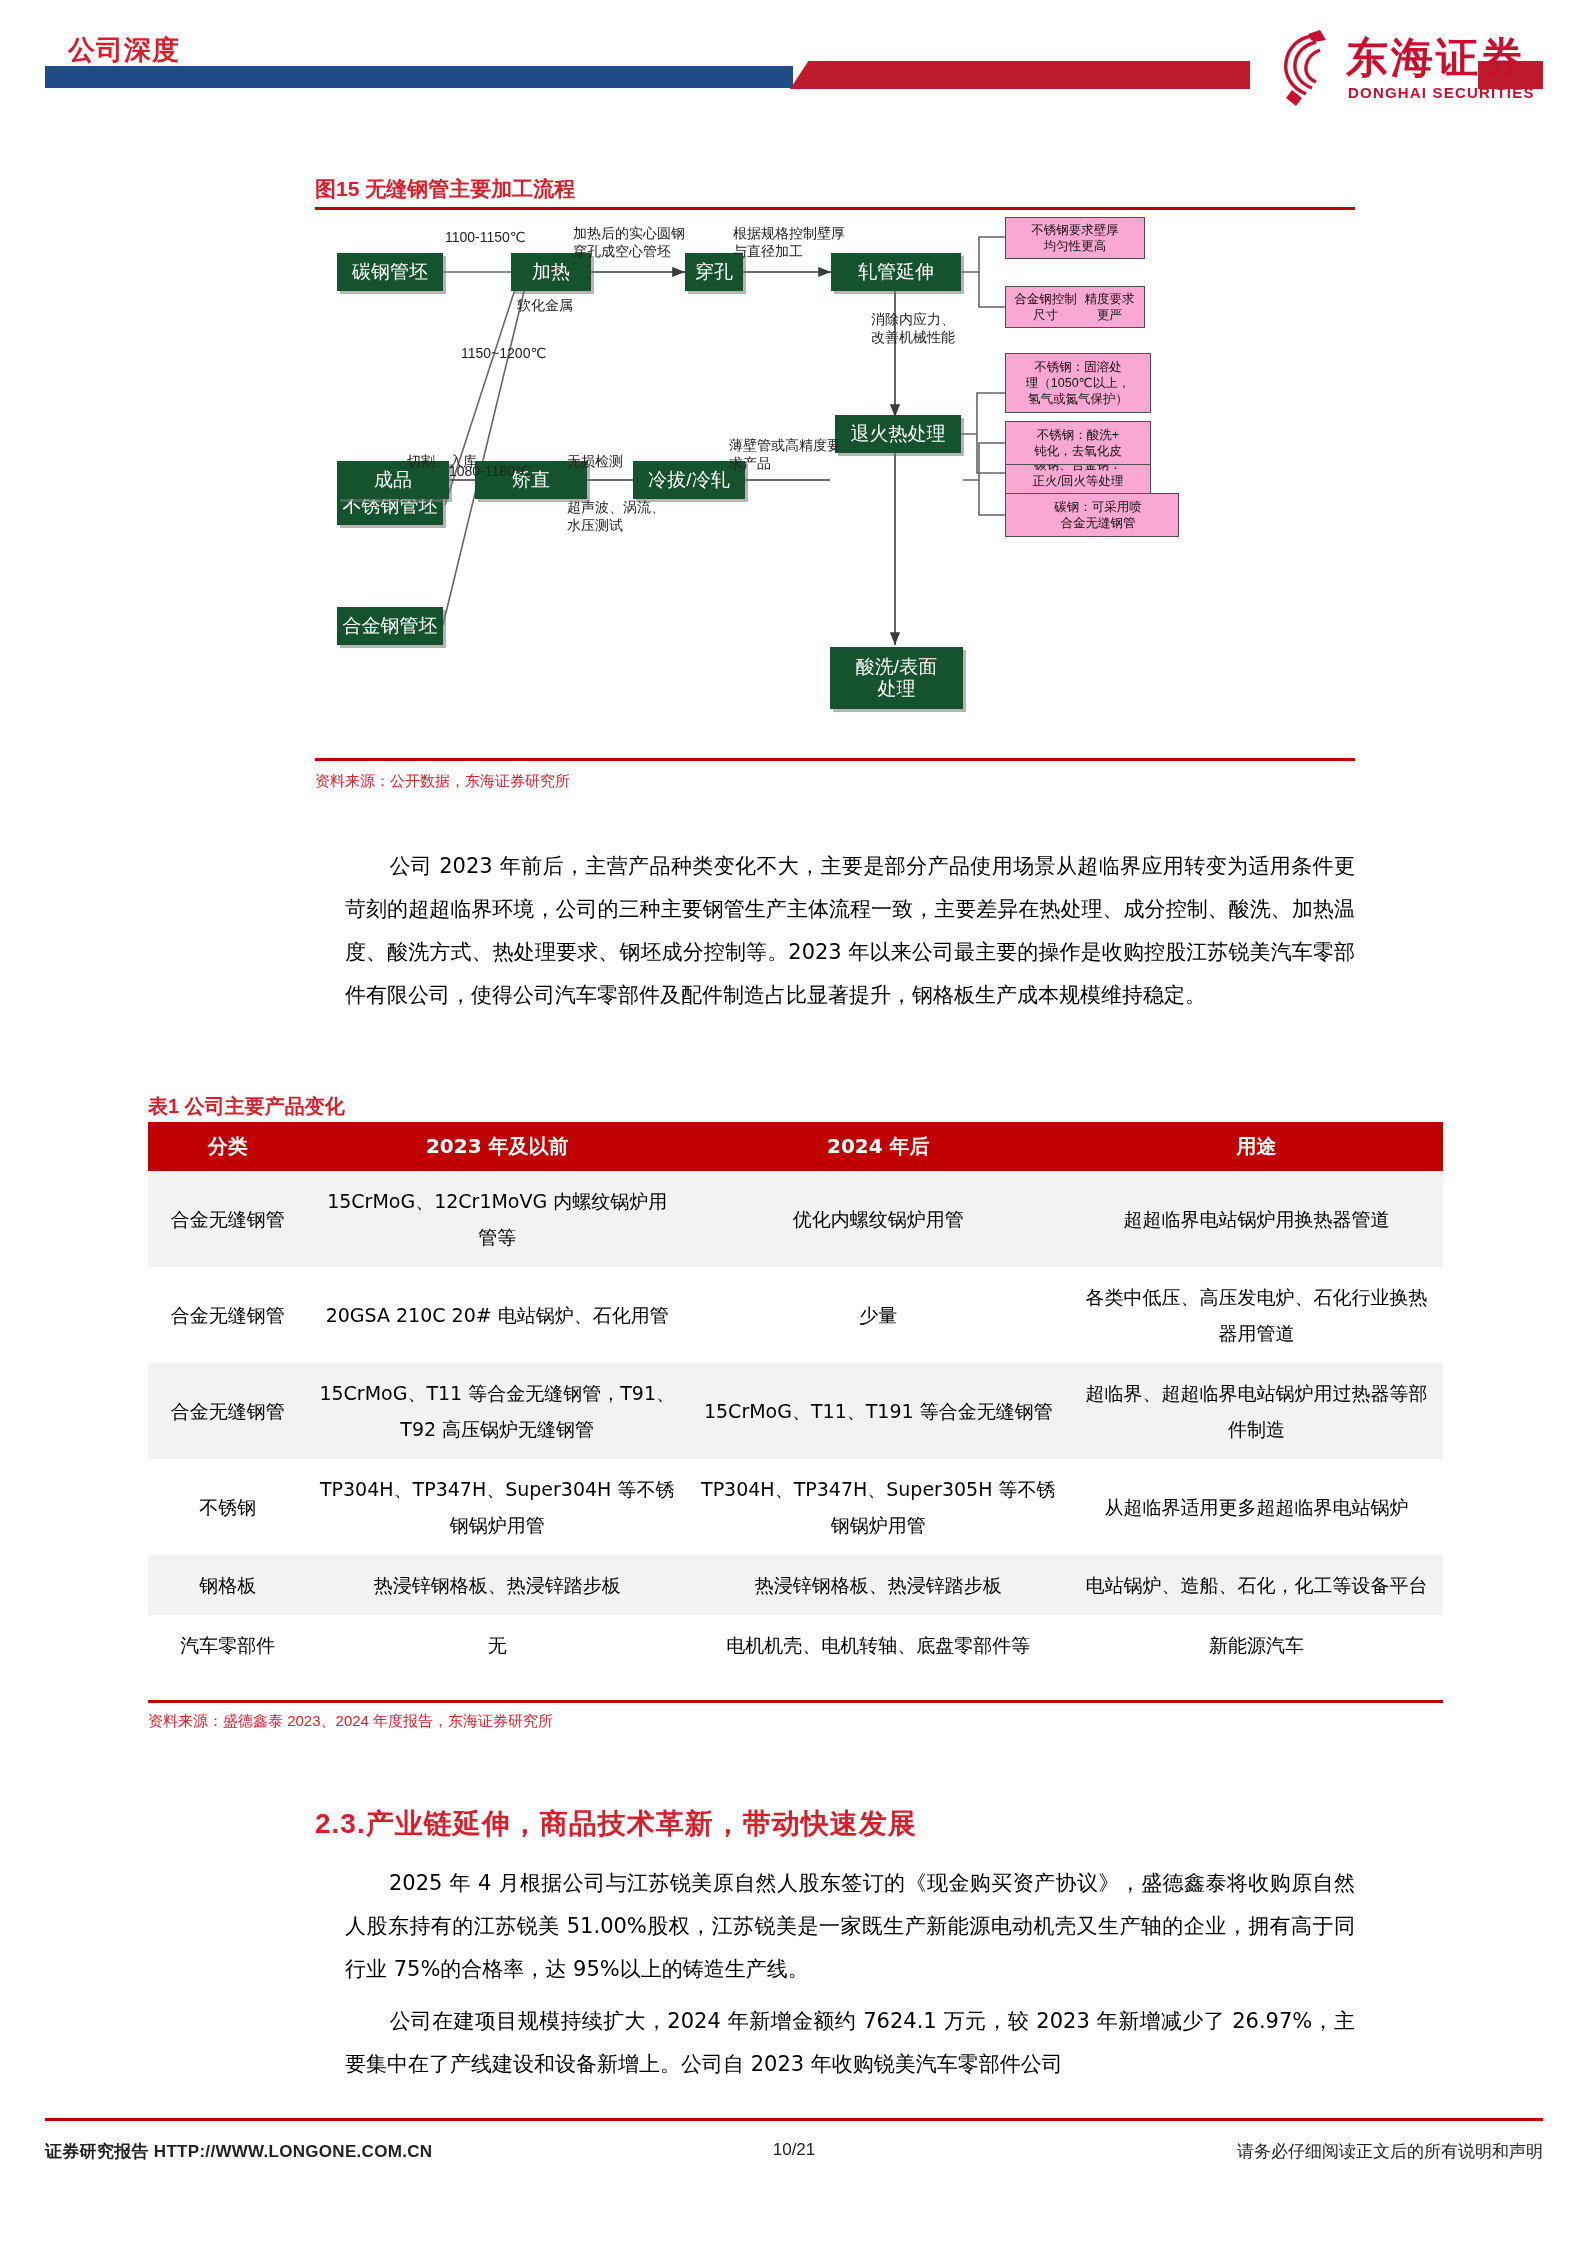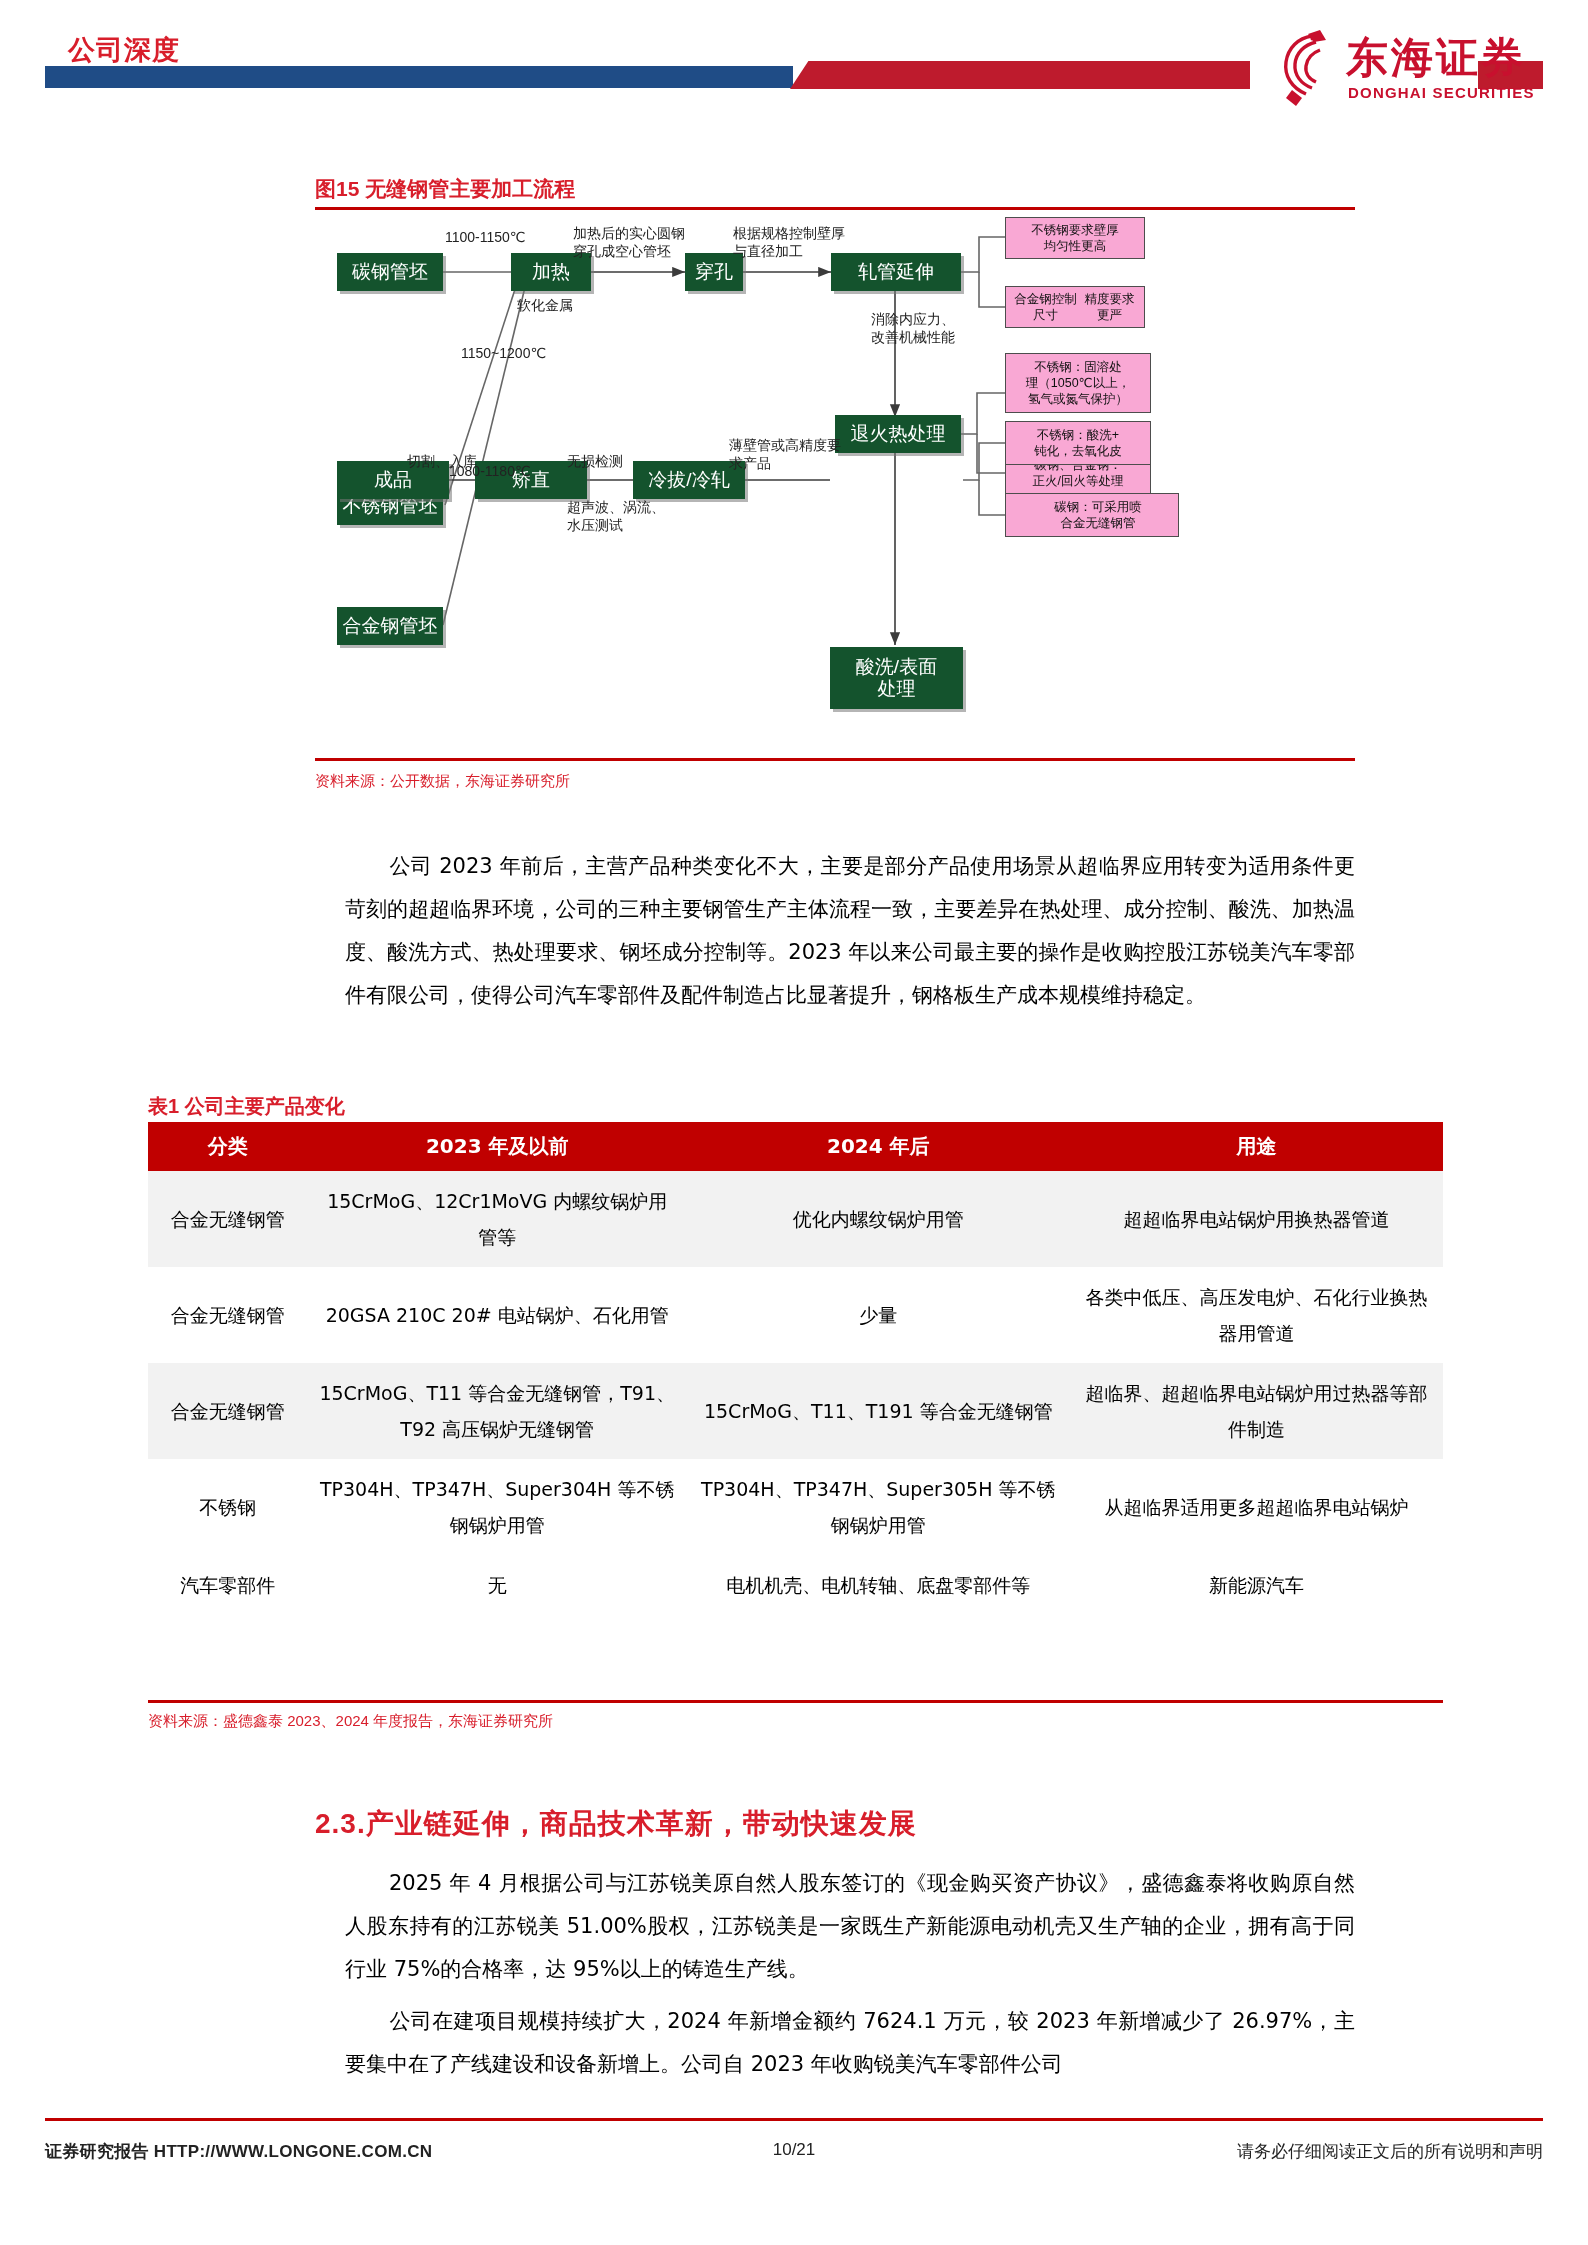--- a/index.html
+++ b/index.html
@@ -284,20 +284,26 @@
         <td class="col-b">15CrMoG、T11 等合金无缝钢管，T91、T92 高压锅炉无缝钢管</td>
         <td class="col-c">15CrMoG、T11、T191 等合金无缝钢管</td>
         <td class="col-d">超临界、超超临界电站锅炉用过热器等部件制造</td>
       </tr>
       <tr class="plain">
         <td class="col-a">不锈钢</td>
         <td class="col-b">TP304H、TP347H、Super304H 等不锈钢锅炉用管</td>
         <td class="col-c">TP304H、TP347H、Super305H 等不锈钢锅炉用管</td>
         <td class="col-d">从超临界适用更多超超临界电站锅炉</td>
       </tr>
+      <tr class="alt">
+        <td class="col-a">钢格板</td>
+        <td class="col-b">热浸锌钢格板、热浸锌踏步板</td>
+        <td class="col-c">热浸锌钢格板、热浸锌踏步板</td>
+        <td class="col-d">电站锅炉、造船、石化，化工等设备平台</td>
+      </tr>
       <tr class="plain">
         <td class="col-a">汽车零部件</td>
         <td class="col-b">无</td>
         <td class="col-c">电机机壳、电机转轴、底盘零部件等</td>
         <td class="col-d">新能源汽车</td>
       </tr>
     </tbody>
   </table>
 </div>
 <div class="tbl-rule-bot" style="top:1700px;"></div>

